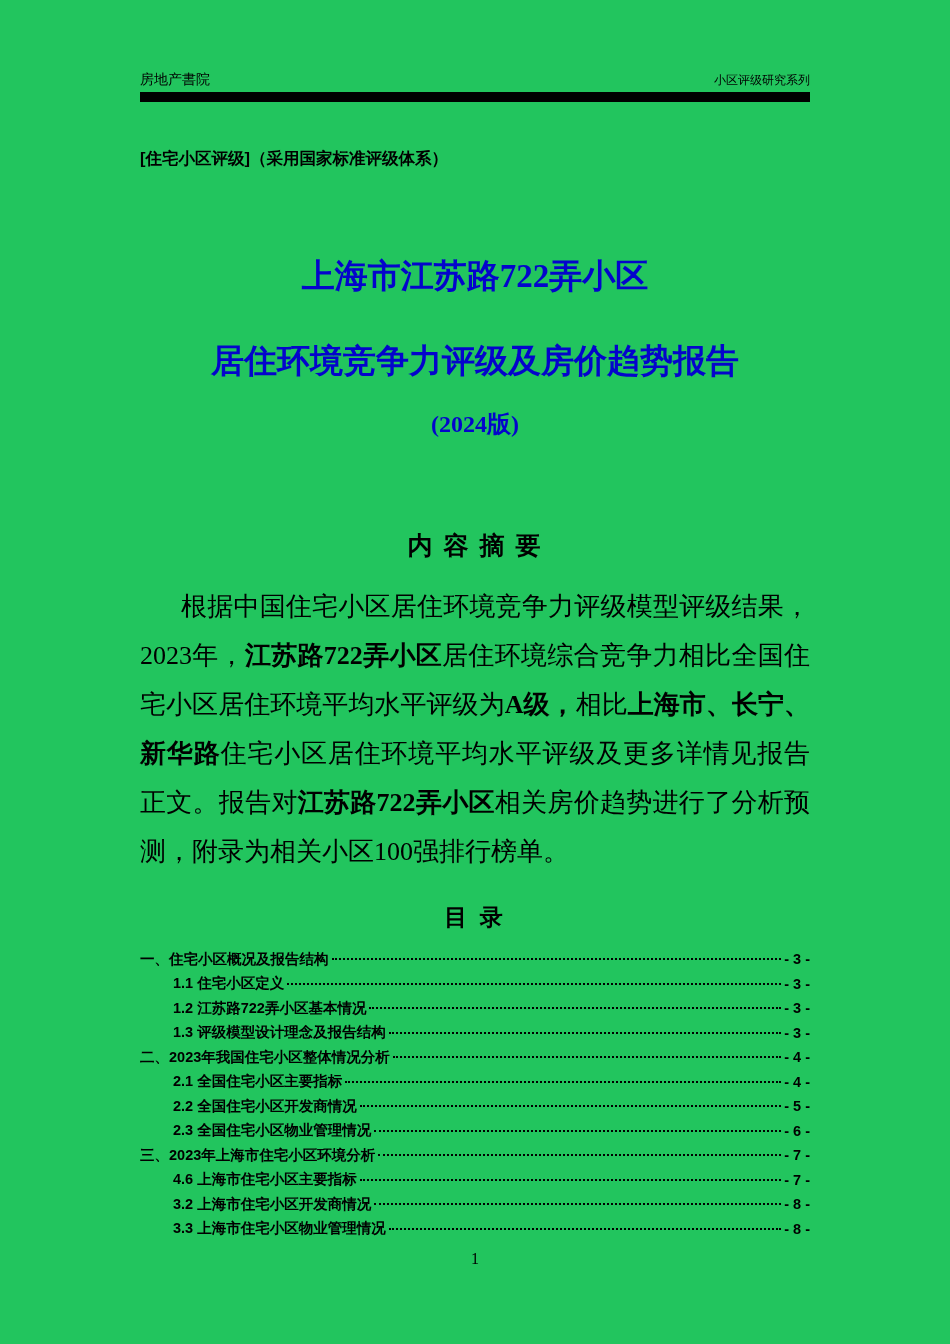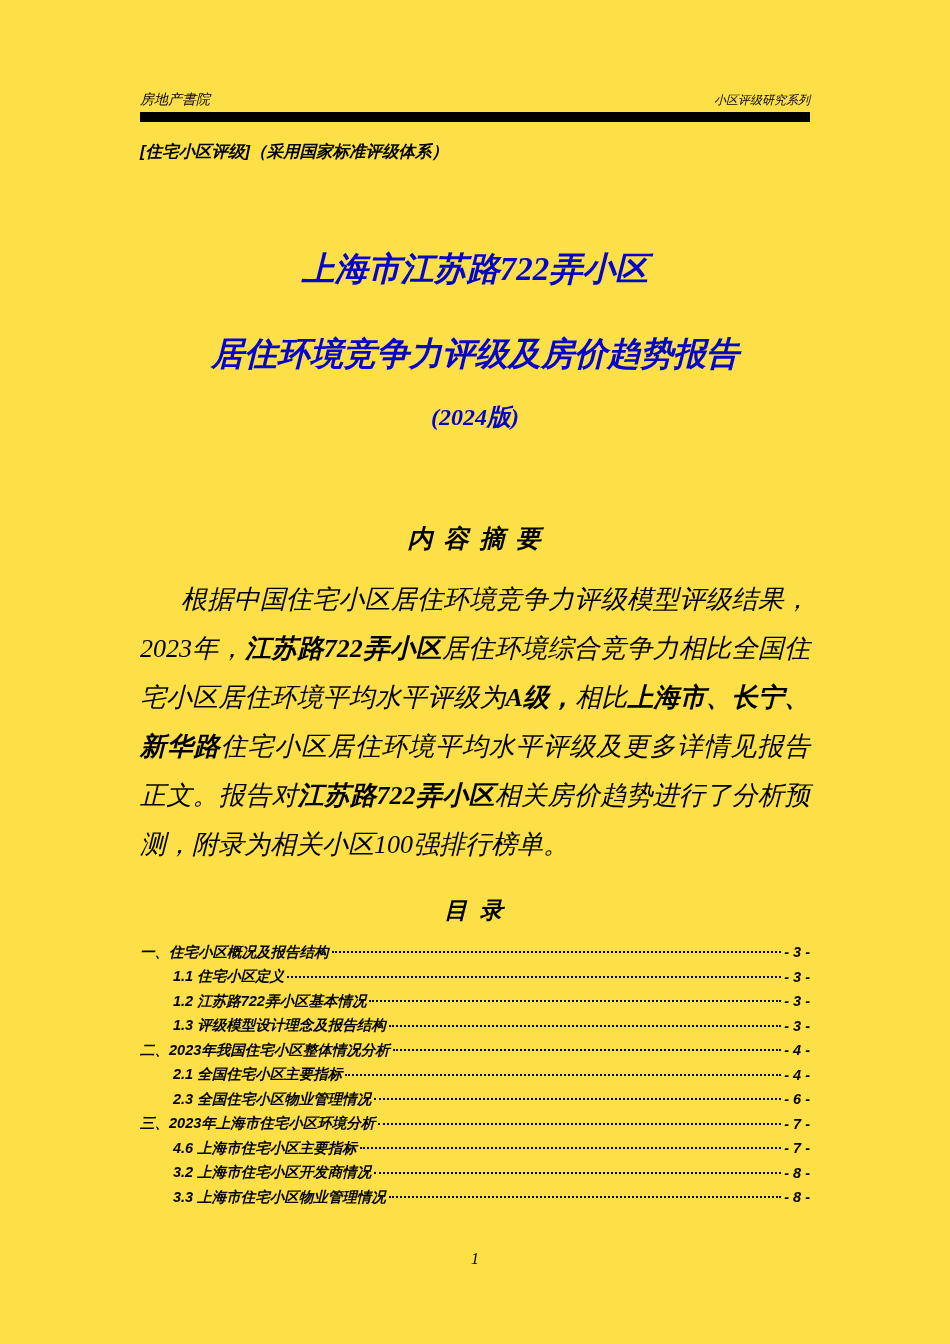--- a/index.html
+++ b/index.html
@@ -11,24 +11,23 @@
     width: 950px;
     height: 1344px;
     font-family: "Liberation Serif", "DejaVu Serif", serif;
     color: #000000;
   }
   .page {
     position: relative;
     width: 950px;
     height: 1344px;
     box-sizing: border-box;
-    padding: 92px 140px 0 140px;
+    padding: 72px 140px 0 140px;
     overflow: hidden;
-    background: #fde047;
-    font-style: italic;
+    background: #22c55e;
   }
   
   .header-row {
     display: flex;
     justify-content: space-between;
     align-items: flex-end;
     font-size: 13px;
     line-height: 16px;
   }
   .header-left {
@@ -39,21 +38,21 @@
     font-family: "Liberation Sans", "DejaVu Sans", sans-serif;
     font-size: 12px;
   }
   .header-bar {
     height: 10px;
     background: #000000;
     margin-top: 4px;
   }
   
   .tagline {
-    margin-top: 19px;
+    margin-top: 46px;
     font-family: "Liberation Sans", "DejaVu Sans", sans-serif;
     font-weight: bold;
     font-size: 16.5px;
   }
   
   .title-block {
     margin-top: 86px;
     text-align: center;
     color: #0404cc;
     font-weight: bold;
@@ -167,20 +166,25 @@
       <span class="toc-label">二、2023年我国住宅小区整体情况分析</span>
       <span class="toc-dots"></span>
       <span class="toc-page">- 4 -</span>
     </div>
     <div class="toc-row lvl2">
       <span class="toc-label">2.1 全国住宅小区主要指标</span>
       <span class="toc-dots"></span>
       <span class="toc-page">- 4 -</span>
     </div>
     <div class="toc-row lvl2">
+      <span class="toc-label">2.2 全国住宅小区开发商情况</span>
+      <span class="toc-dots"></span>
+      <span class="toc-page">- 5 -</span>
+    </div>
+    <div class="toc-row lvl2">
       <span class="toc-label">2.3 全国住宅小区物业管理情况</span>
       <span class="toc-dots"></span>
       <span class="toc-page">- 6 -</span>
     </div>
     <div class="toc-row lvl1">
       <span class="toc-label">三、2023年上海市住宅小区环境分析</span>
       <span class="toc-dots"></span>
       <span class="toc-page">- 7 -</span>
     </div>
     <div class="toc-row lvl2">

